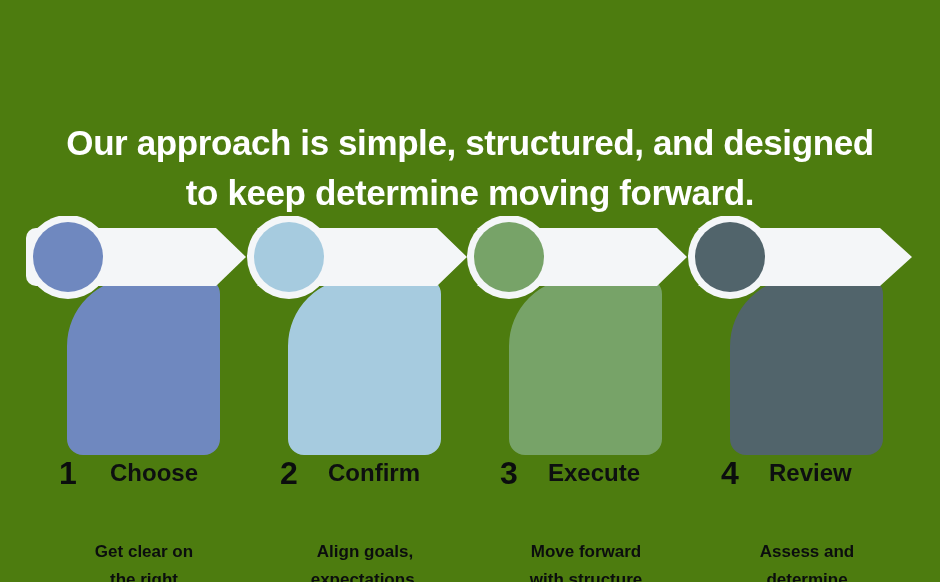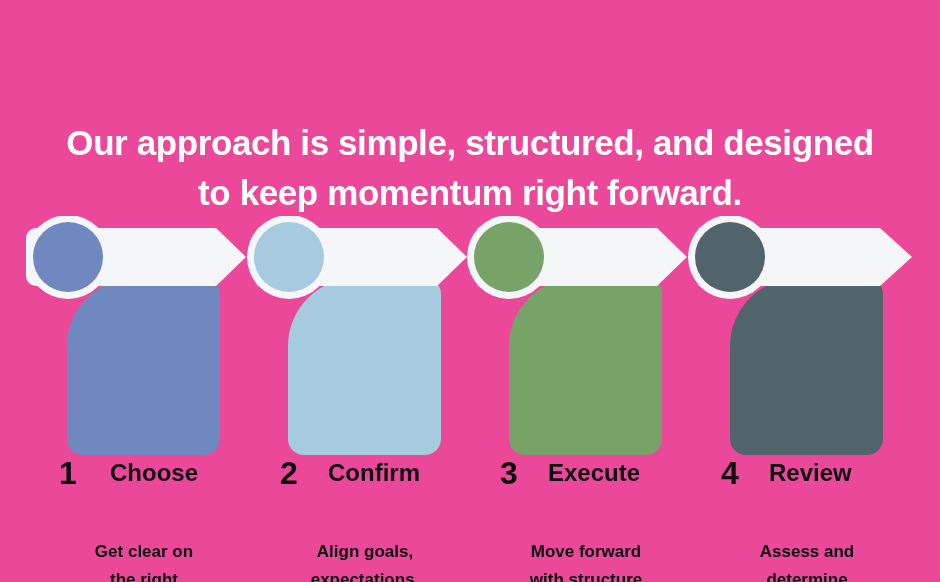--- a/index.html
+++ b/index.html
@@ -102,25 +102,25 @@
   .t3 { left: 769px; }
 
   .x0 { left: 67px; }
   .x1 { left: 288px; }
   .x2 { left: 509px; }
   .x3 { left: 730px; }
 </style>
 </head>
 <body>
 
-<div id="infographic" style="background: #ec4899;">
+<div id="infographic" style="background: #4d7c0f;">
 
   <div class="headline" style="color: rgb(255, 255, 255);">
     <span class="l1">Our approach is simple, structured, and designed</span>
-    <span class="l2">to keep momentum right forward.</span>
+    <span class="l2">to keep determine moving forward.</span>
   </div>
 
   <div class="band">
     <svg class="band-svg" viewBox="0 0 940 260" xmlns="http://www.w3.org/2000/svg">
 
       <path id="card0" d="M67,62 L204,62 A16,16 0 0 1 220,78 L220,223 A16,16 0 0 1 204,239
                L83,239 A16,16 0 0 1 67,223 L67,130 A68,68 0 0 1 135,62 Z" fill="#6f88bf"></path>
 
       <path id="card1" d="M288,62 L425,62 A16,16 0 0 1 441,78 L441,223 A16,16 0 0 1 425,239
                L304,239 A16,16 0 0 1 288,223 L288,130 A68,68 0 0 1 356,62 Z" fill="#a6cbdf"></path>

